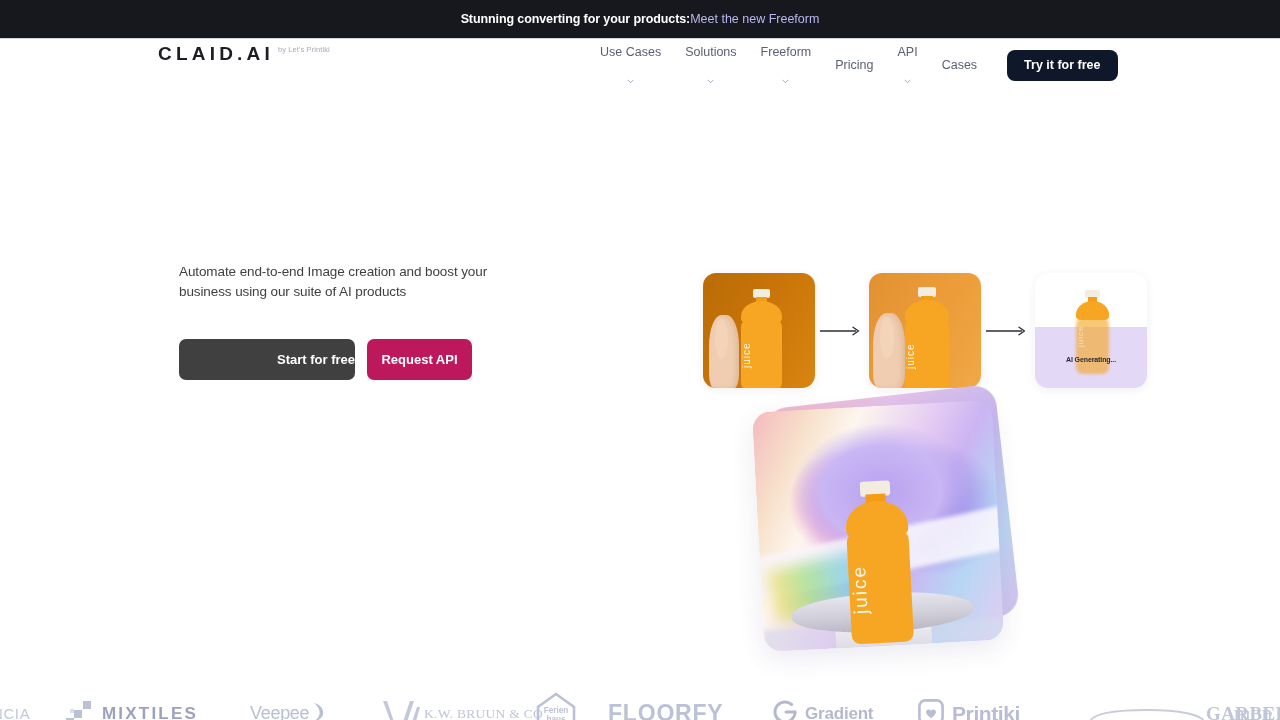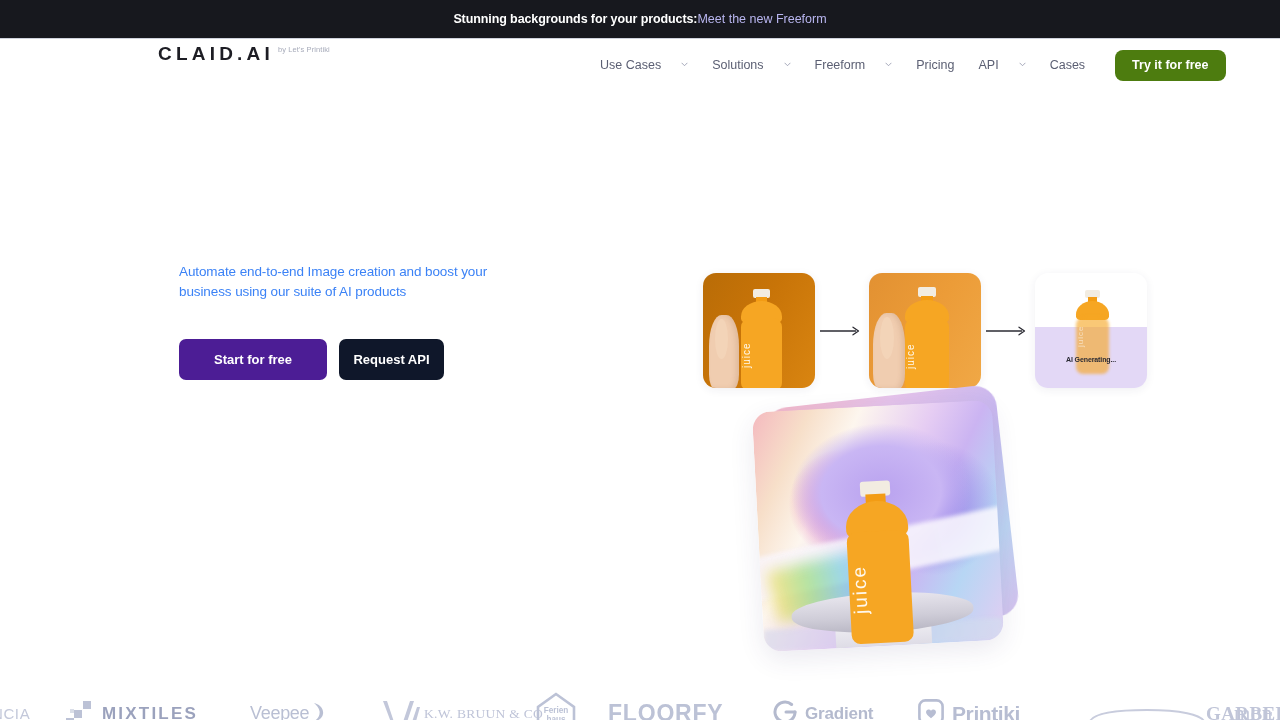--- a/index.html
+++ b/index.html
@@ -48,30 +48,30 @@
     letter-spacing:0.1px; white-space:nowrap;
   }
 
   .nav {
     position:absolute; left:600px; top:0; height:52px;
     display:flex; align-items:center; gap:0;
   }
   .nav-item {
     display:flex; align-items:center; gap:20px;
     font-size:12.5px; color:#5b5f73; padding:0 12px;
-    cursor:pointer; white-space:nowrap;
+    cursor:pointer; white-space:nowrap;flex-direction:column;
   }
   .nav-item:first-child { padding-left:0; }
   .chev {
     width:7px; height:7px; display:inline-block; position:relative; top:-1px;
   }
   .chev svg { display:block; }
   .cta-dark {
     margin-left:18px;
-    background:#4d7c0f; color:#fff;
+    background:#0f172a; color:#fff;
     font-size:12.5px; font-weight:700;
     border:none; border-radius:8px;
     height:31px; padding:0 17px;
     cursor:pointer;
     font-family:inherit;
   }
 
   
   .hero {
     position:relative; width:1280px; height:510px;
@@ -85,31 +85,31 @@
     color:#0e0e12;
   }
   .grad-word {
     background:linear-gradient(95deg,#f0bde4 0%,#dcc4ef 35%,#c3c8f2 65%,#a8bdf0 100%);
     -webkit-background-clip:text; background-clip:text;
     -webkit-text-fill-color:transparent; color:transparent;
   }
   .subhead {
     margin-top:21px;
     font-size:13.5px; line-height:19.5px;
-    color:#3b82f6; letter-spacing:-0.1px;
+    color:#404040; letter-spacing:-0.1px;
     max-width:340px;
   }
   .btn-row { margin-top:38px; display:flex; gap:12px; }
   .btn {
     height:41px; border:none; border-radius:7px;
     font-size:13px; font-weight:700; cursor:pointer;
     color:#fff; font-family:inherit;
   }
-  .btn-primary { background:#4c1d95; width:148px; }
-  .btn-secondary { background:#0f172a; width:105px; }
+  .btn-primary { background:#404040; width:176px;text-align:right; }
+  .btn-secondary { background:#be185d; width:105px; }
 
   
   .hero-art { position:absolute; left:690px; top:160px; width:400px; height:420px; }
 
   .strip { position:absolute; left:13px; top:22px; display:flex; align-items:center; }
   .tile {
     width:112px; height:115px; border-radius:13px;
     position:relative; overflow:hidden; flex:0 0 auto;
     box-shadow:0 2px 10px rgba(40,40,80,.07);
   }
@@ -228,21 +228,21 @@
   .l-printiki { position:absolute; left:918px; display:flex; align-items:center; gap:8px; }
   .l-printiki .txt { font-size:21px; font-weight:700; color:#b7bdd2; letter-spacing:-.4px; }
   .l-garber { position:absolute; left:1088px; text-align:center; }
   .l-garber .txt { font-family:"Liberation Serif", serif; font-size:19px; font-weight:700; color:#c0c5d8; letter-spacing:.4px; }
   .l-mon { position:absolute; left:1234px; font-family:"Liberation Serif", serif; font-size:21px; color:#c1c6d9; font-weight:400; letter-spacing:.4px; }
 </style>
 </head>
 <body>
 
 <div class="announce">
-  <span class="announce-text">Stunning backgrounds for your products:</span>
+  <span class="announce-text">Stunning converting for your products:</span>
   <a class="announce-link" href="#">Meet the new Freeform</a>
 </div>
 
 <div class="header">
 
   <div class="logo-wrap">
     <span class="logo-main">CLAID.AI</span>
     <span class="logo-sub">by Let's Printiki</span>
   </div>
 

